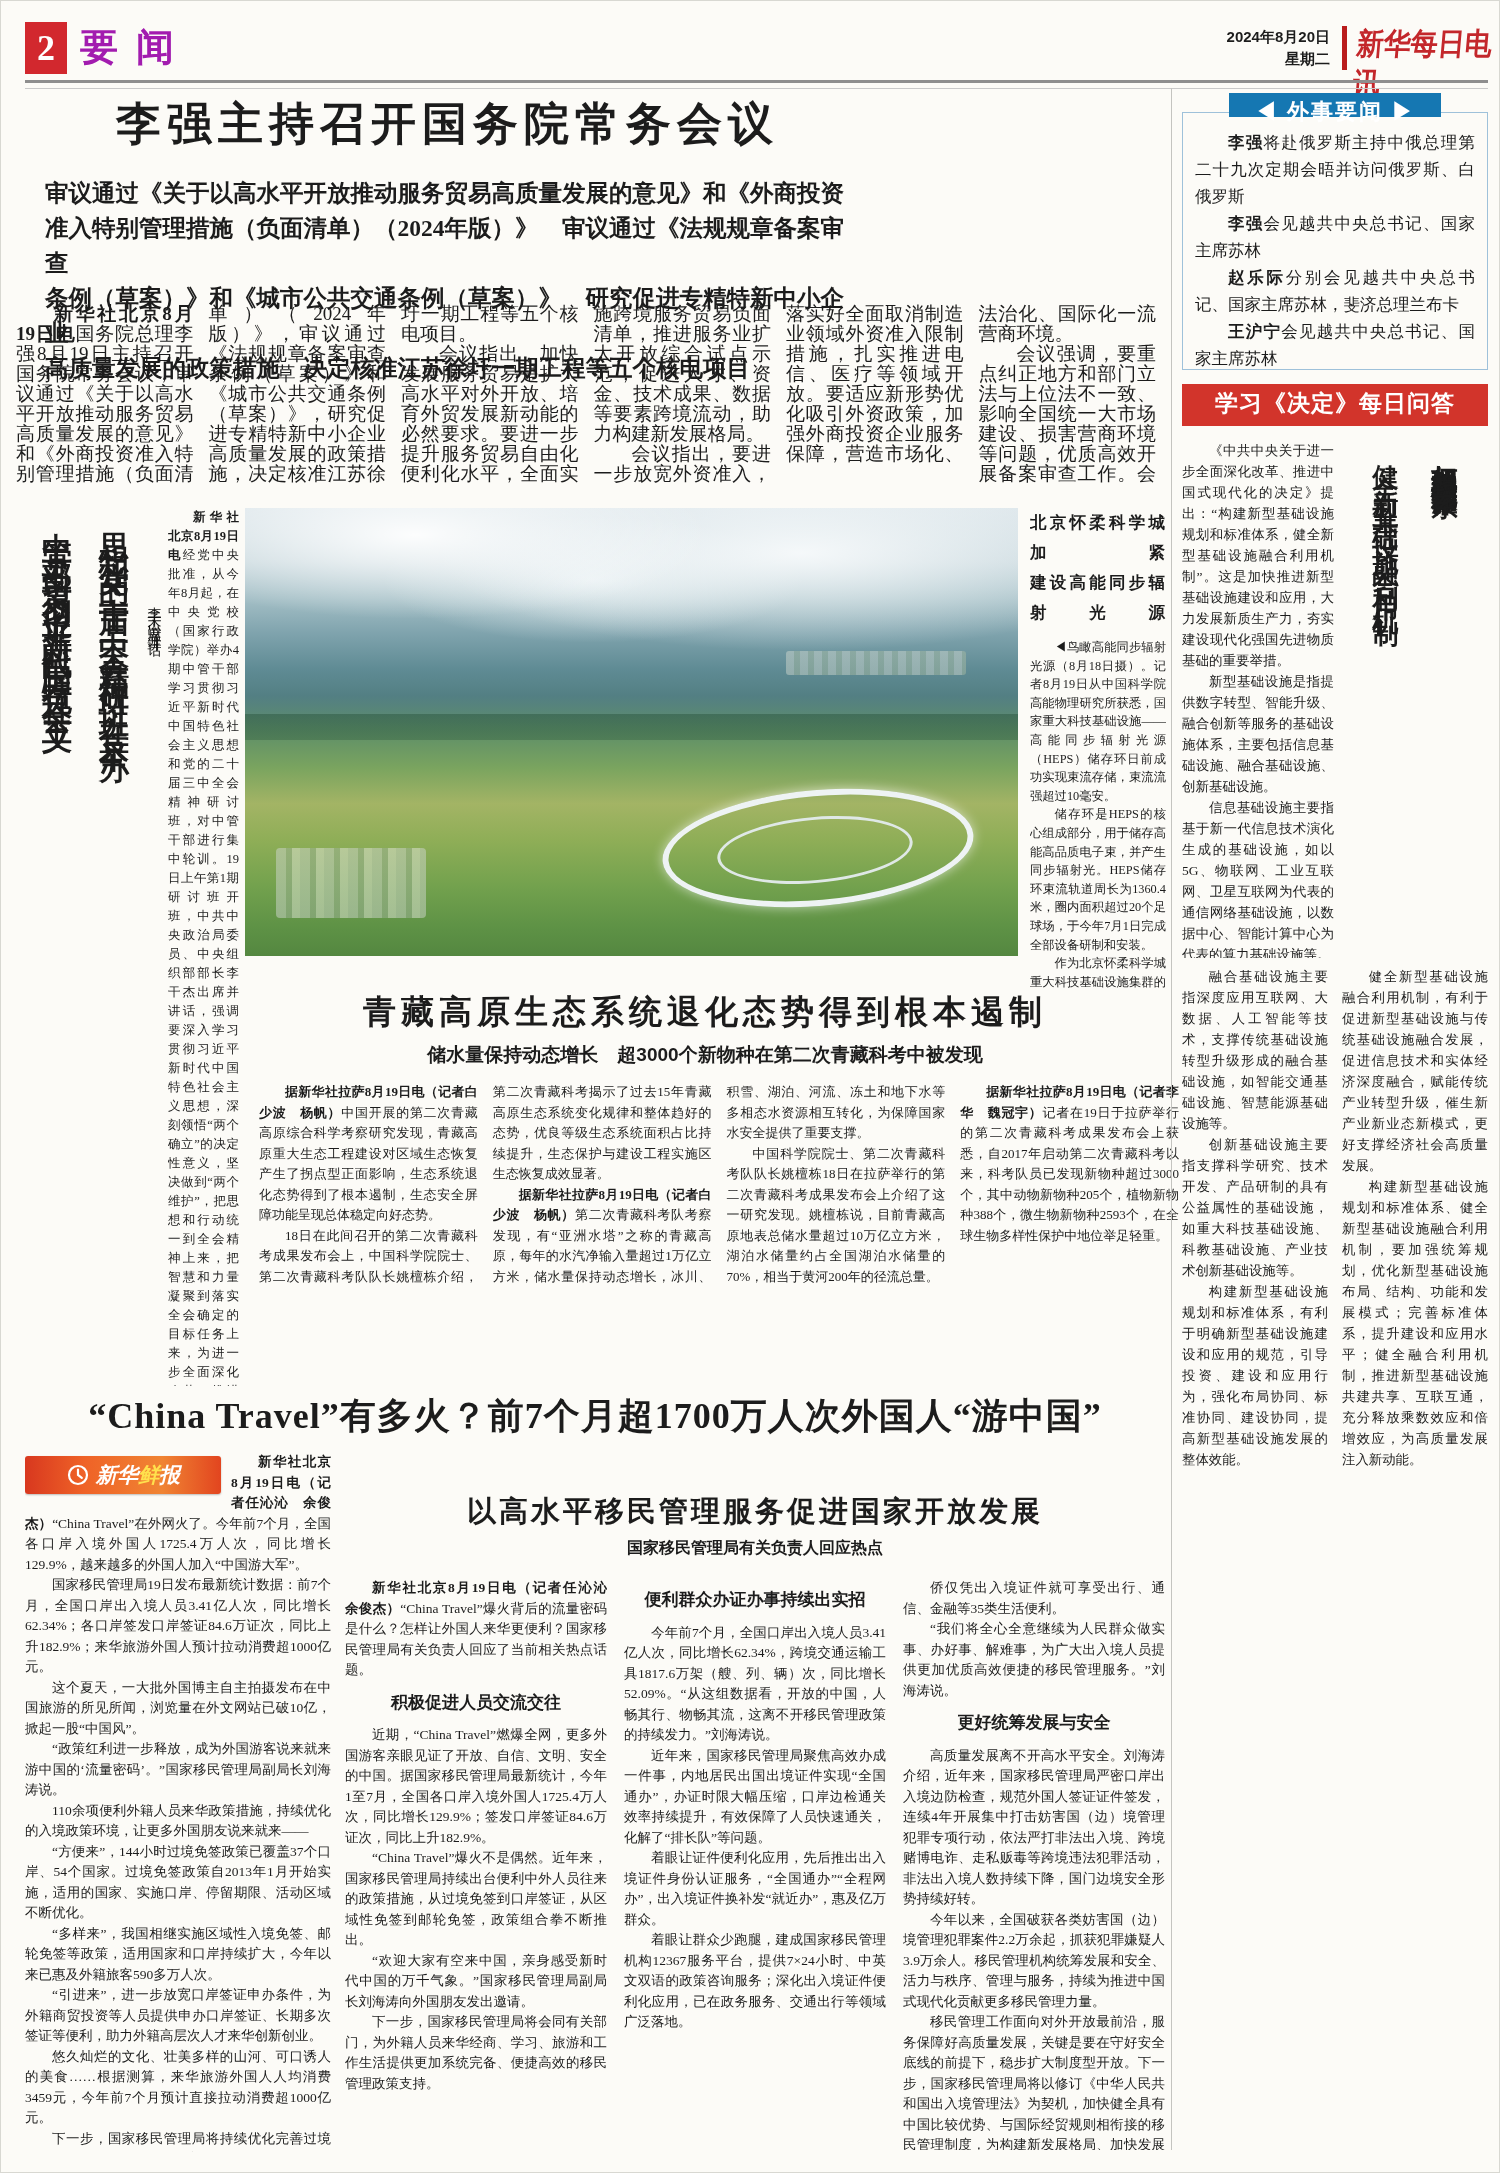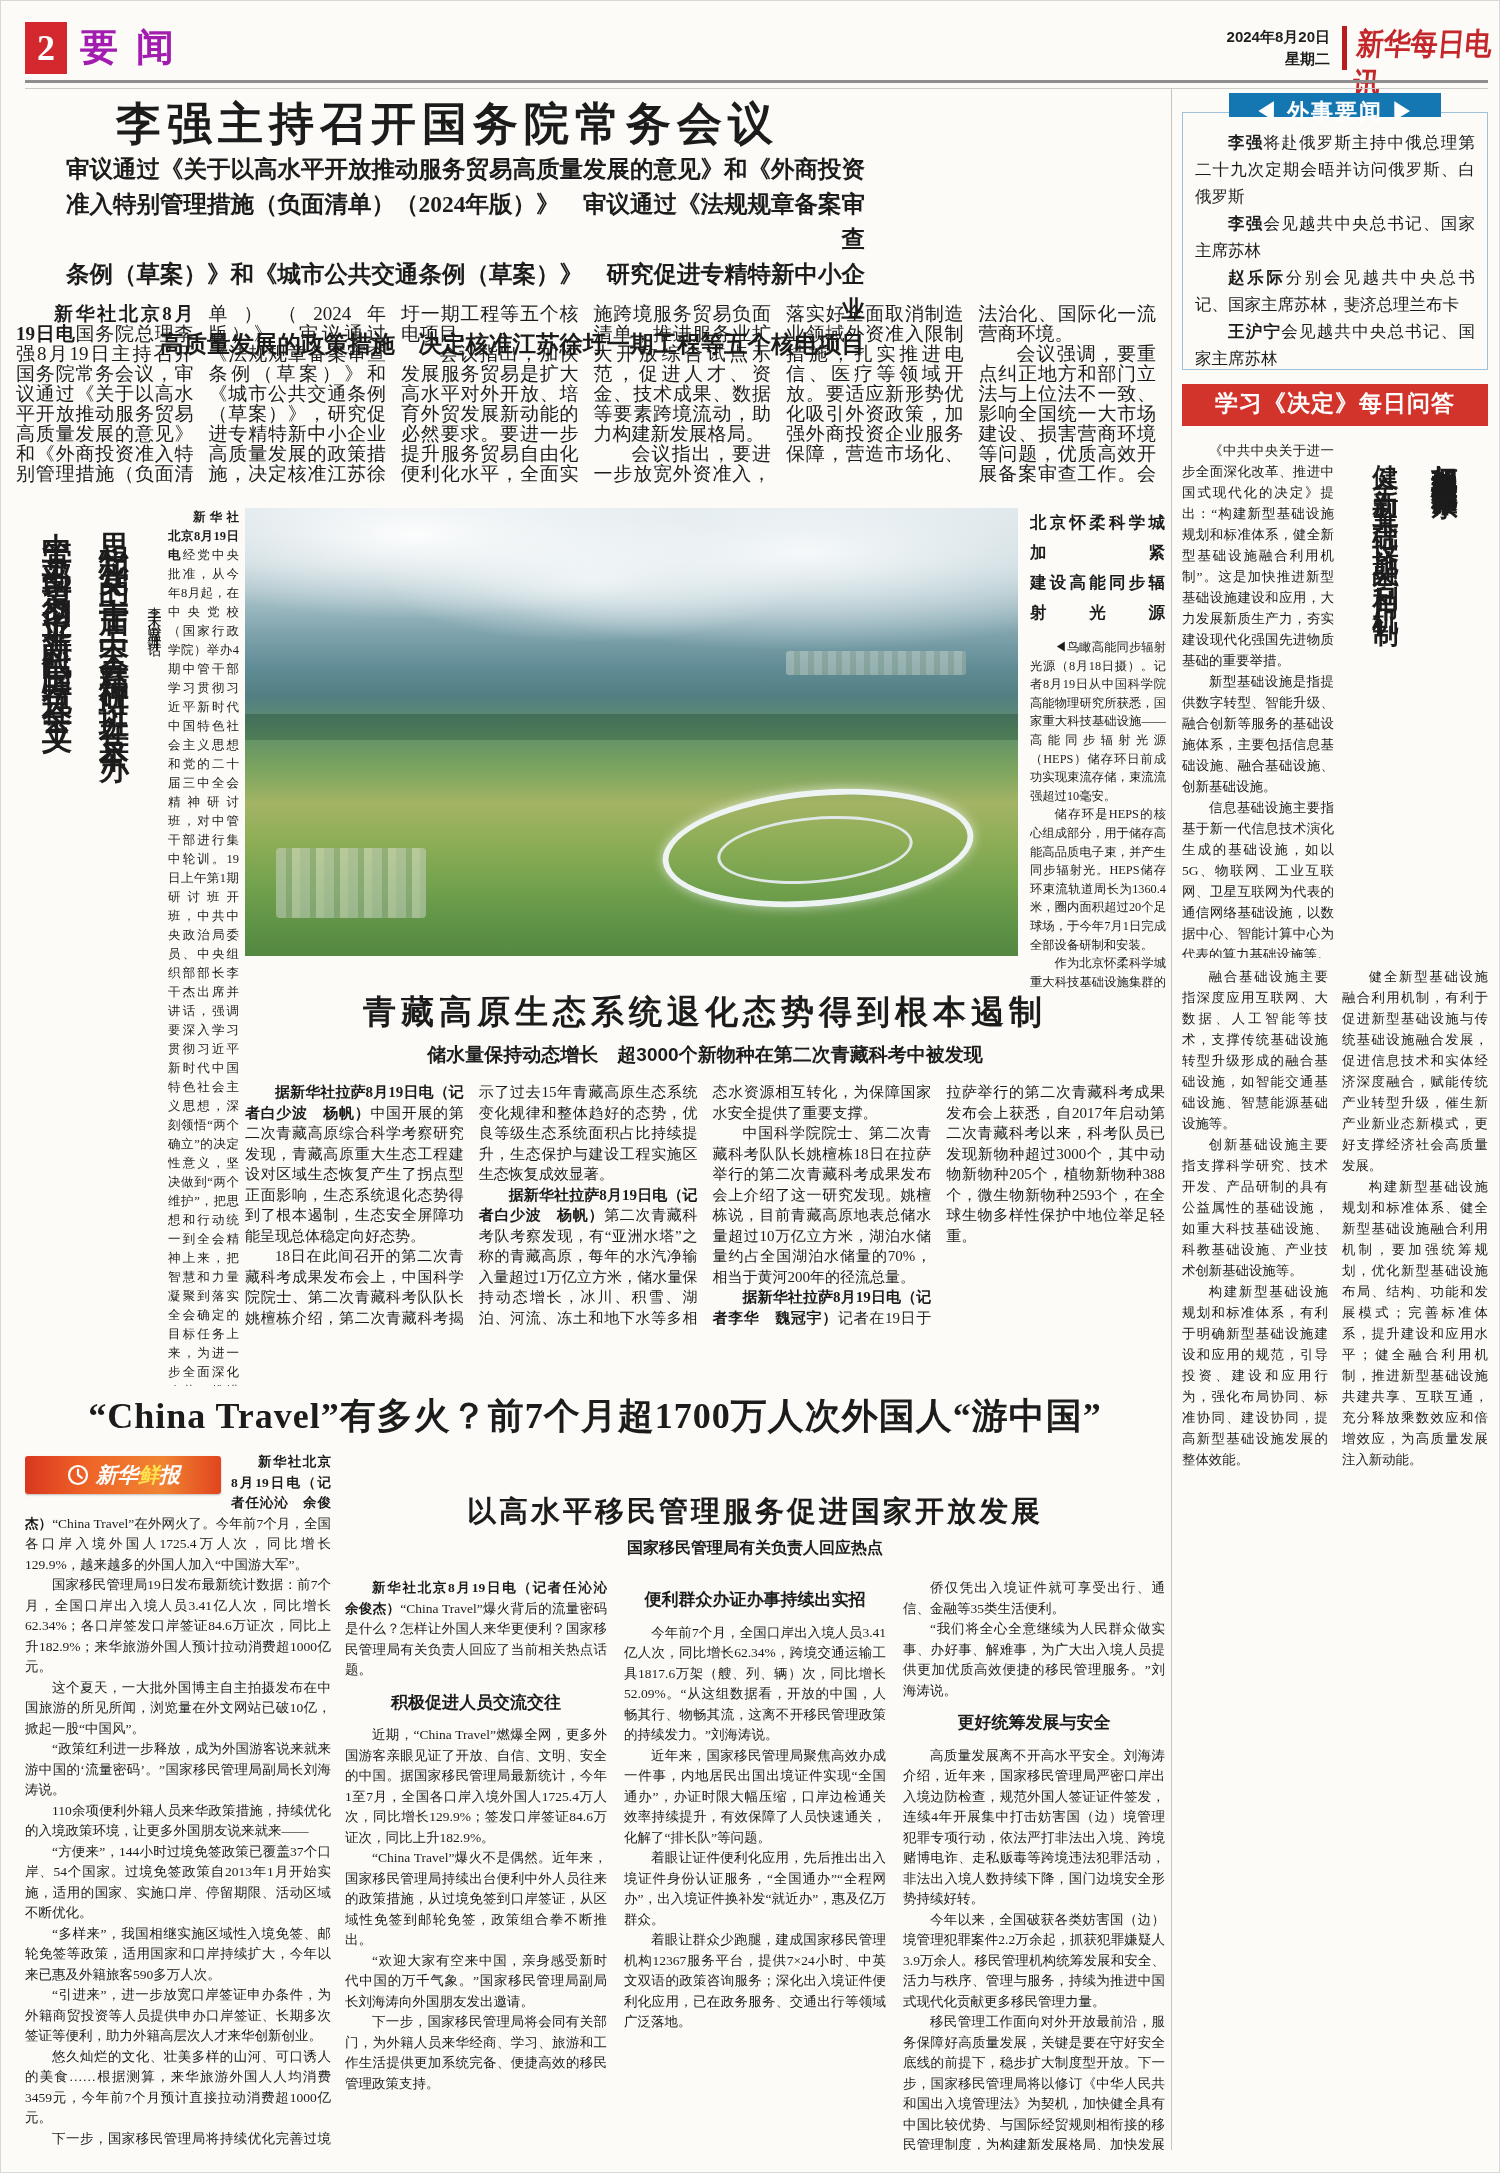--- a/index.html
+++ b/index.html
@@ -14,21 +14,21 @@
   #numbox{left:25px;top:22px;width:42px;height:52px;background:#d2282e;color:#fff;
           text-align:center;line-height:52px;font-size:36px;font-weight:bold;}
   #section-title{left:80px;top:22px;font-size:38px;font-weight:bold;color:#a21caf;letter-spacing:18px;}
   #header-rule{left:25px;top:80px;width:1463px;height:5px;border-top:3px solid #8e8e8e;border-bottom:1px solid #c9c9c9;}
   #date-block{left:1190px;top:26px;width:140px;text-align:right;font-family:"Liberation Sans",sans-serif;
               font-weight:bold;font-size:15px;line-height:22px;border-right:5px solid #b91c1c;padding-right:12px;}
   #masthead{left:1355px;top:28px;font-size:27px;font-weight:bold;color:#c3272b;transform:skewX(-5deg) scaleY(1.12);}
 
   
   #lead-headline{left:25px;top:94px;width:845px;text-align:center;font-size:45px;font-weight:bold;letter-spacing:6px;}
-  #lead-subhead{left:45px;top:152px;width:820px;text-align:right;font-size:23.5px;line-height:35px;font-weight:600;}
+  #lead-subhead{left:45px;top:176px;width:820px;text-align:left;font-size:23.5px;line-height:35px;font-weight:600;}
   #lead-body{left:16px;top:304px;width:1140px;height:196px;column-count:6;column-gap:15px;
              font-size:19px;line-height:20px;overflow:hidden;}
 
   
   #seminar{left:25px;top:508px;width:214px;height:878px;display:flex;gap:5px;overflow:hidden;}
   .vtext{writing-mode:vertical-rl;}
   .sem-title{font-size:30px;font-weight:bold;width:52px;text-align:left;}
   #sem-t1{letter-spacing:9px;}
   #sem-t2{letter-spacing:11px;}
   #sem-byline{width:24px;font-size:14px;letter-spacing:5px;padding-top:88px;color:#111;}
@@ -55,22 +55,22 @@
   
   #caption{left:1030px;top:508px;width:136px;height:482px;overflow:hidden;}
   .cap-title{font-size:16.5px;font-weight:bold;letter-spacing:1px;line-height:30px;
              text-align:justify;text-align-last:justify;}
   #caption .body{margin-top:10px;font-size:12.3px;line-height:18.6px;}
 
   
   #plateau-headline{left:245px;top:990px;width:920px;text-align:center;font-size:33px;font-weight:bold;letter-spacing:5px;}
   #plateau-subhead{left:245px;top:1042px;width:920px;text-align:center;font-size:19px;font-weight:bold;
                    font-family:"Liberation Sans",sans-serif;}
-  #plateau-body{left:245px;top:1082px;width:920px;height:302px;column-count:4;column-gap:15px;
-                font-size:15px;line-height:20.5px;overflow:hidden;}
+  #plateau-body{left:259px;top:1082px;width:920px;height:302px;column-count:4;column-gap:15px;
+                font-size:13px;line-height:20.5px;overflow:hidden;}
 
   
   #travel-headline{left:25px;top:1392px;width:1140px;text-align:center;font-size:36px;font-weight:bold;letter-spacing:1px;}
   #travel-col{left:25px;top:1452px;width:306px;height:700px;overflow:hidden;font-size:13.5px;line-height:20.5px;}
   #badge{float:left;width:196px;height:38px;margin:4px 10px 6px 0;border-radius:3px;
          background:linear-gradient(90deg,#d8381f,#ef6227 30%,#f08433 70%,#e2451f);
          color:#fff;display:flex;align-items:center;justify-content:center;gap:6px;
          font-family:"Liberation Sans",sans-serif;font-weight:bold;font-size:21px;font-style:italic;
          box-shadow:0 1px 2px rgba(0,0,0,.25);}
   #badge .y{color:#ffe14d;}

